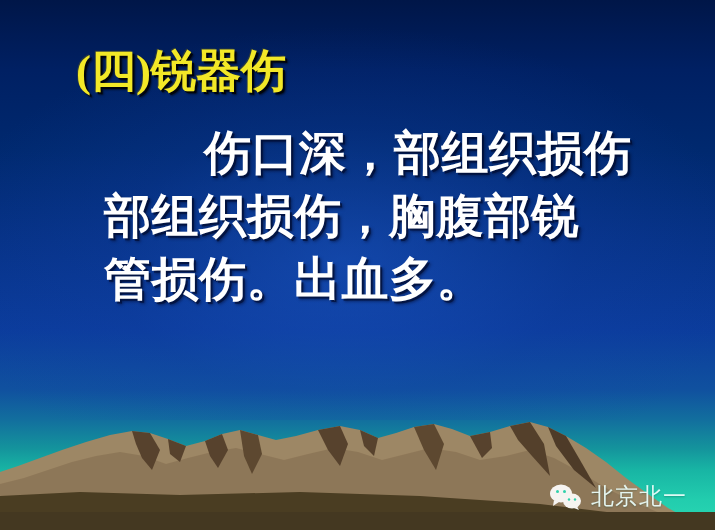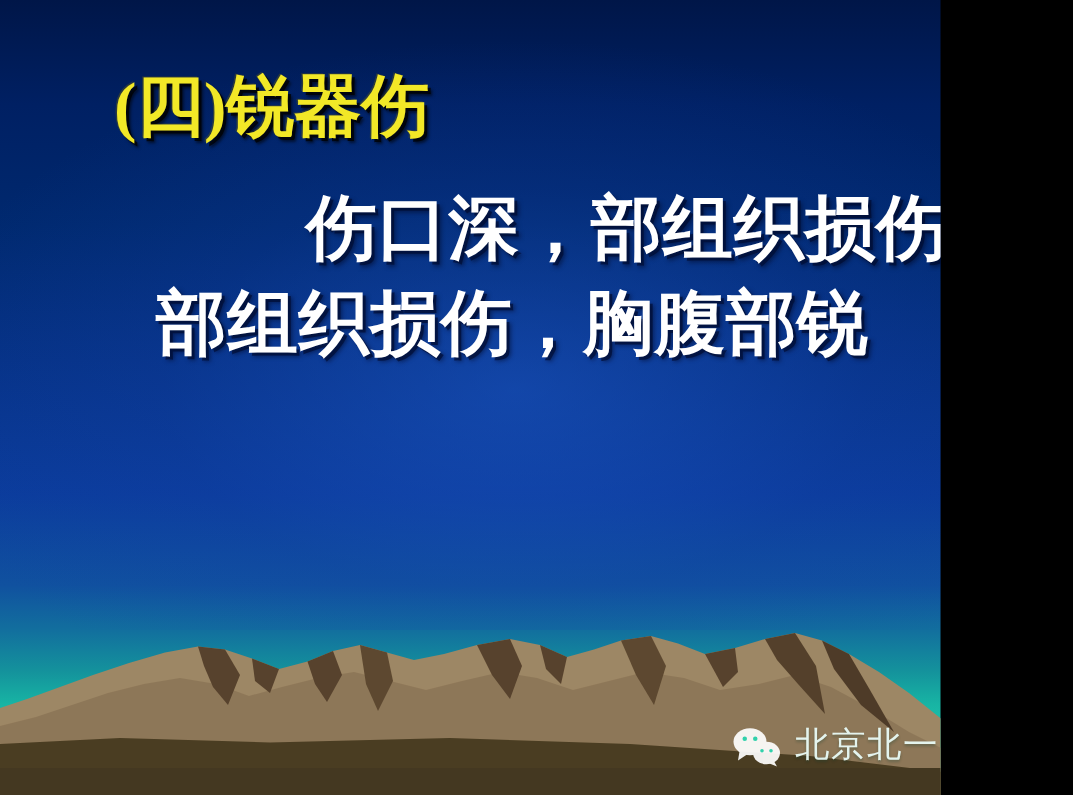--- a/index.html
+++ b/index.html
@@ -2,21 +2,21 @@
 <html><head>
 <meta charset="utf-8">
 <style>
   html, body {
     margin: 0;
     padding: 0;
     background: #000;
   }
   #slide {
     position: relative;
-    width: 627px;
+    width: 715px;
     height: 530px;
     overflow: hidden;
     font-family: "Liberation Serif", "DejaVu Serif", serif;
     
     background:
       linear-gradient(to bottom,
         #001648 0px,
         #002063 70px,
         #00296f 150px,
         #063286 240px,
@@ -82,24 +82,24 @@
     position: absolute;
     left: 0;
     bottom: 0;
     width: 715px;
     height: 130px;
   }
 
   
   .watermark {
     position: absolute;
-    right: 1px;
+    right: 28px;
     bottom: 18px;
     display: flex;
-    align-items: flex-end;
+    align-items: center;
     gap: 8px;
     opacity: 0.92;
   }
   .wm-icon { width: 34px; height: 28px; display: block; }
   .wm-text {
     font-size: 23px;
     font-weight: normal;
     color: #ecfffb;
     letter-spacing: 1px;
     font-family: "Liberation Serif", "DejaVu Serif", serif;
@@ -112,20 +112,21 @@
 
 <div id="slide">
 
   <div class="bg-glow"></div>
 
   <div class="title">(四)锐器伤</div>
 
   <div class="body-text">
     <span class="line indent">伤口深，部组织损伤</span>
     <span class="line">部组织损伤，胸腹部锐</span>
+    <span class="line">管损伤。出血多。</span>
   </div>
 
   <svg class="mountains" viewBox="0 0 715 130" preserveAspectRatio="none">
 
     <path d="M0,72 L18,66 L40,58 L62,50 L86,42 L110,35 L132,31 L150,33 L168,39
              L186,46 L205,41 L222,34 L240,30 L258,35 L276,40 L296,36 L318,30 L340,26
              L360,30 L378,38 L396,33 L414,27 L434,24 L452,29 L470,36 L490,32 L510,26
              L530,22 L548,27 L566,36 L586,48 L606,62 L626,78 L648,94 L668,108 L690,120
              L715,130 L715,130 L0,130 Z" fill="#9d8765"></path>
 

